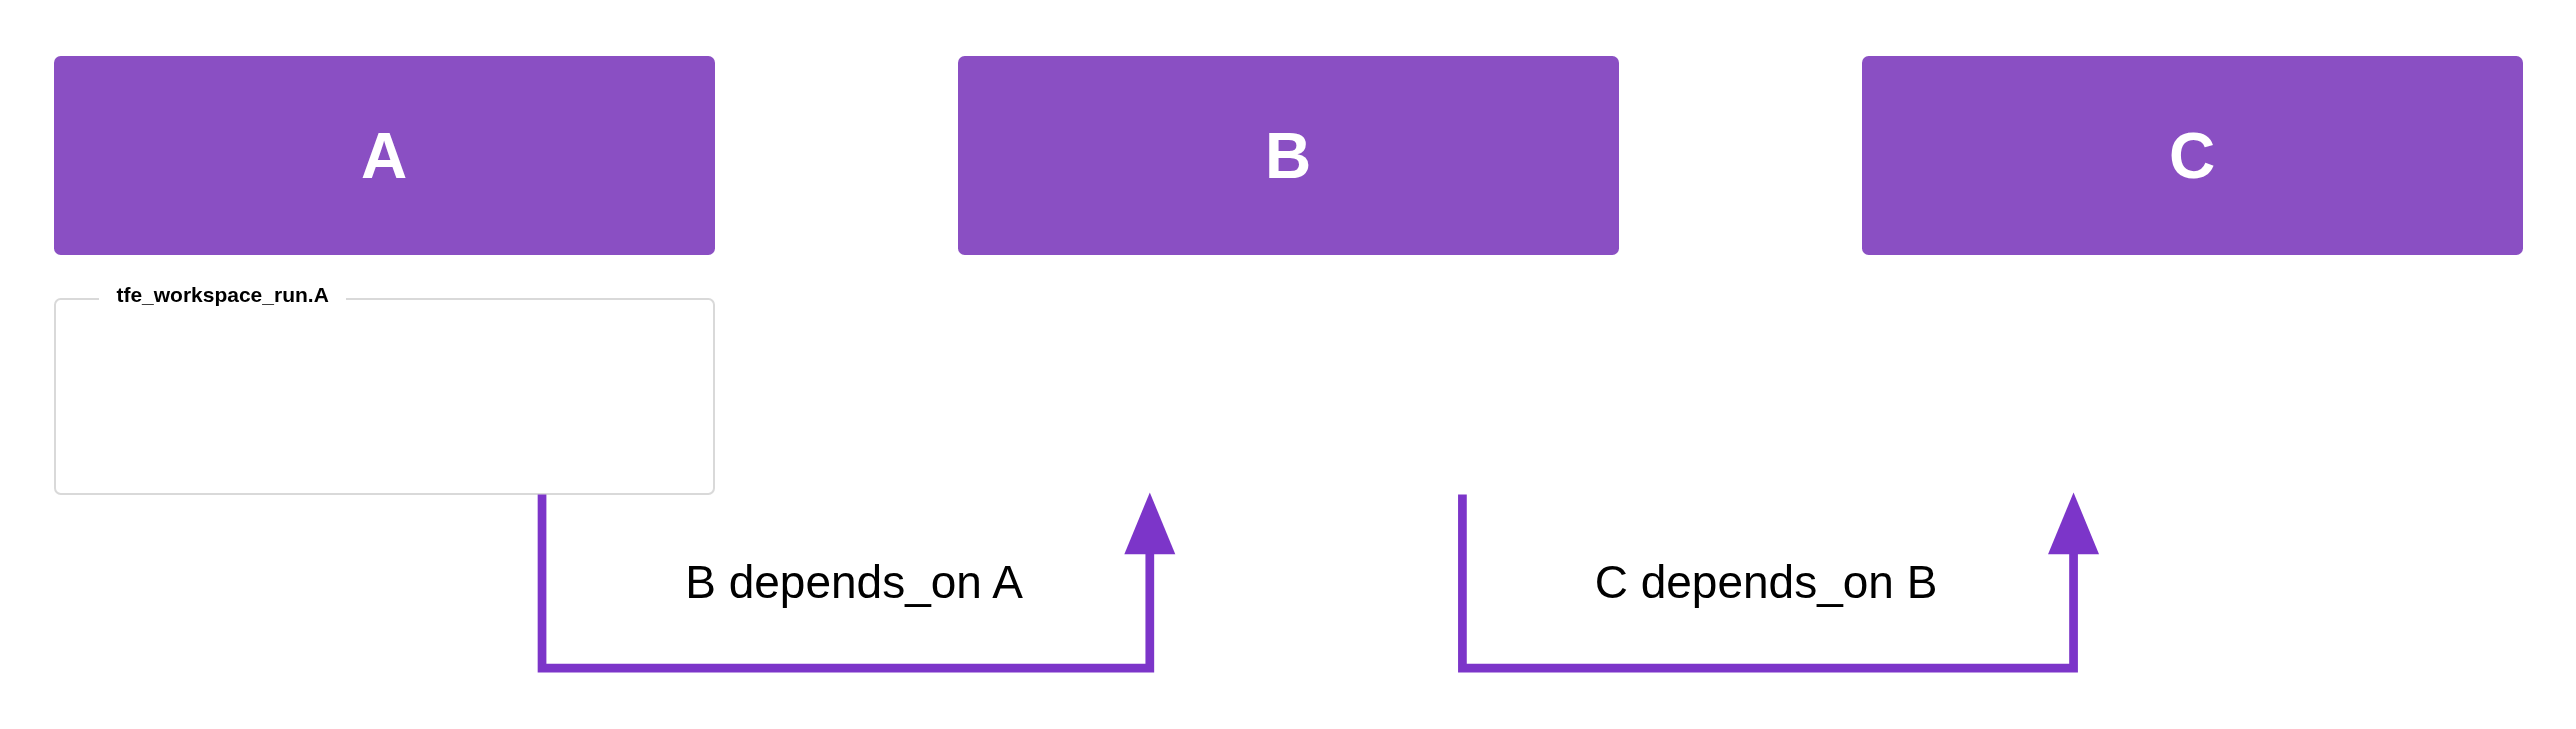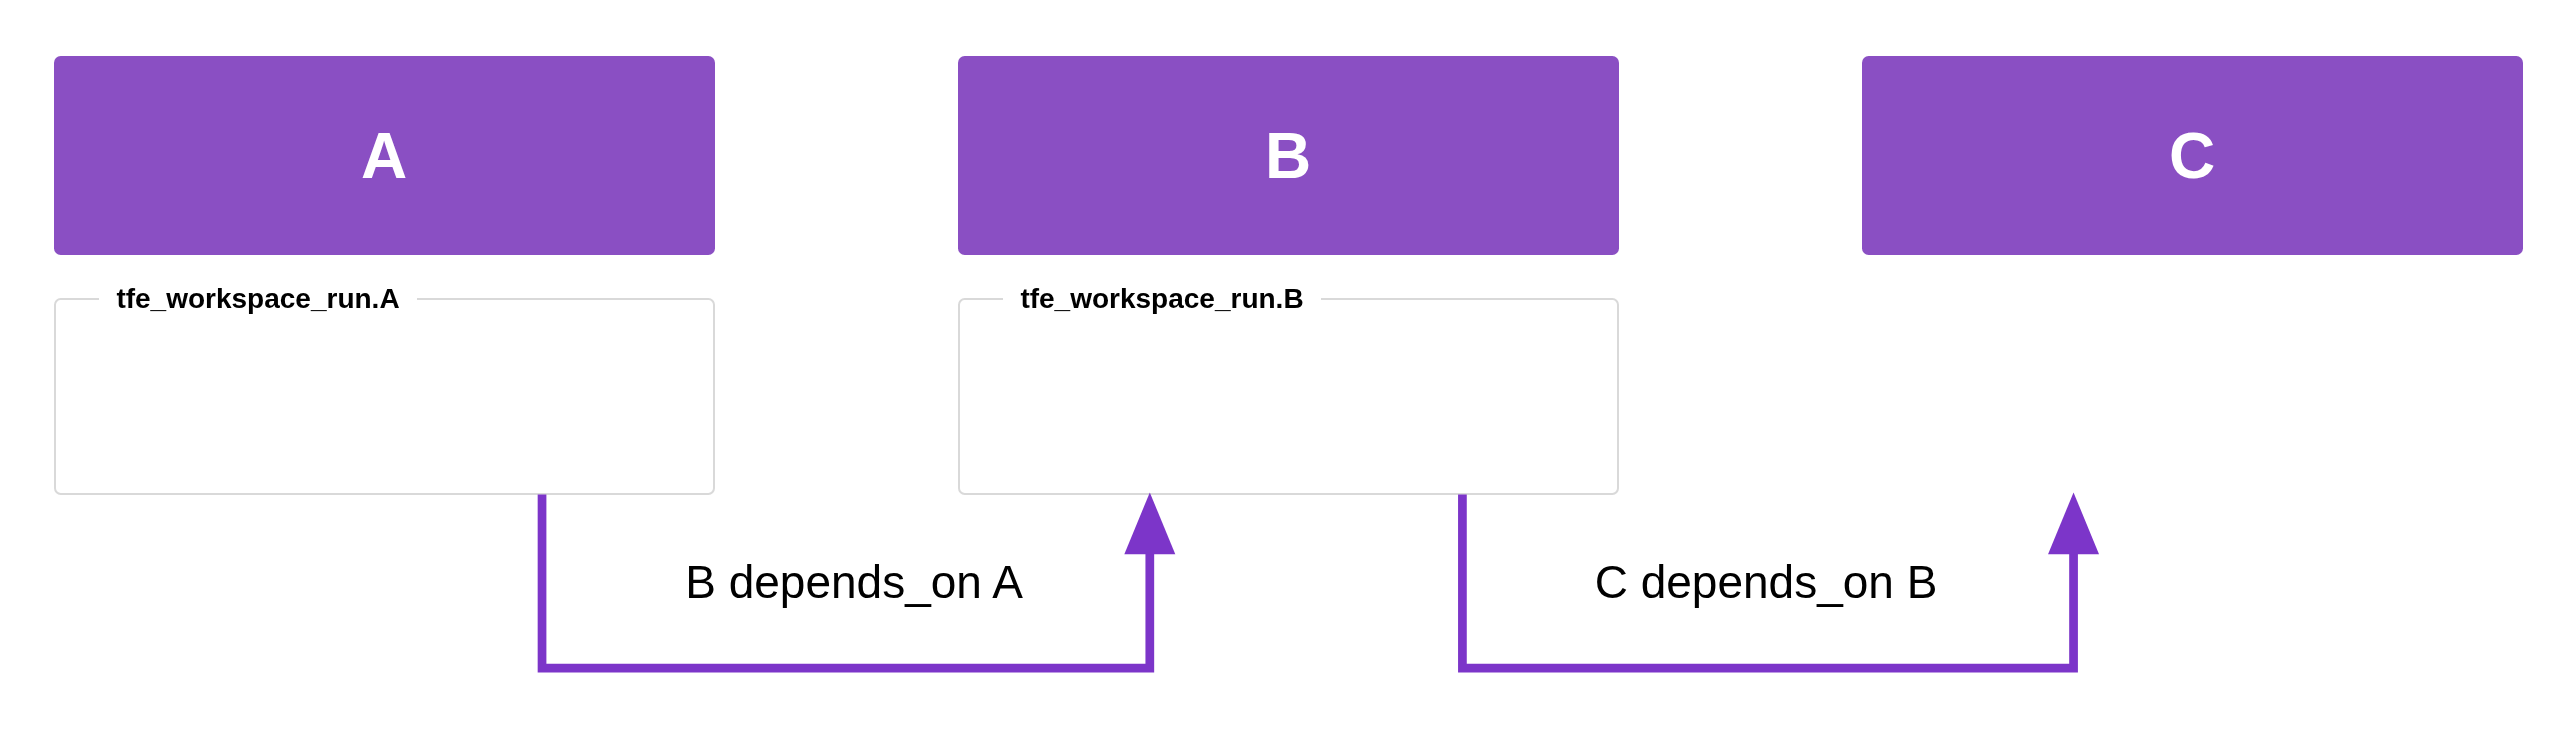--- a/index.html
+++ b/index.html
@@ -48,21 +48,21 @@
     border: 2px solid var(--resource-border, #d9d9d9);
     border-radius: 6.7px;
     box-sizing: content-box;
   }
   .resource-label {
     position: absolute;
     top: -17.4px;
     left: 43px;
     background: var(--background, #ffffff);
     padding: 0 17.4px;
-    font-size: 28px;
+    font-size: 21px;
     font-weight: bold;
     color: var(--resource-text, #000000);
     white-space: nowrap;
   }
   .edges-svg {
     position: absolute;
     left: 0;
     top: 0;
     width: 2576px;
     height: 730px;
@@ -98,23 +98,20 @@
     </div>
     <div class="resource-box">
       <span class="resource-label">tfe_workspace_run.A</span>
     </div>
   </div>
 
   <div class="node-group pos-b">
     <div class="node-header">
       <span class="node-title">B</span>
     </div>
-    <div class="resource-box">
-      <span class="resource-label">tfe_workspace_run.B</span>
-    </div>
   </div>
 
   <div class="node-group pos-c">
     <div class="node-header">
       <span class="node-title">C</span>
     </div>
   </div>
 
   <svg class="edges-svg" viewBox="0 0 3840 1088" xmlns="http://www.w3.org/2000/svg">
     <g>

